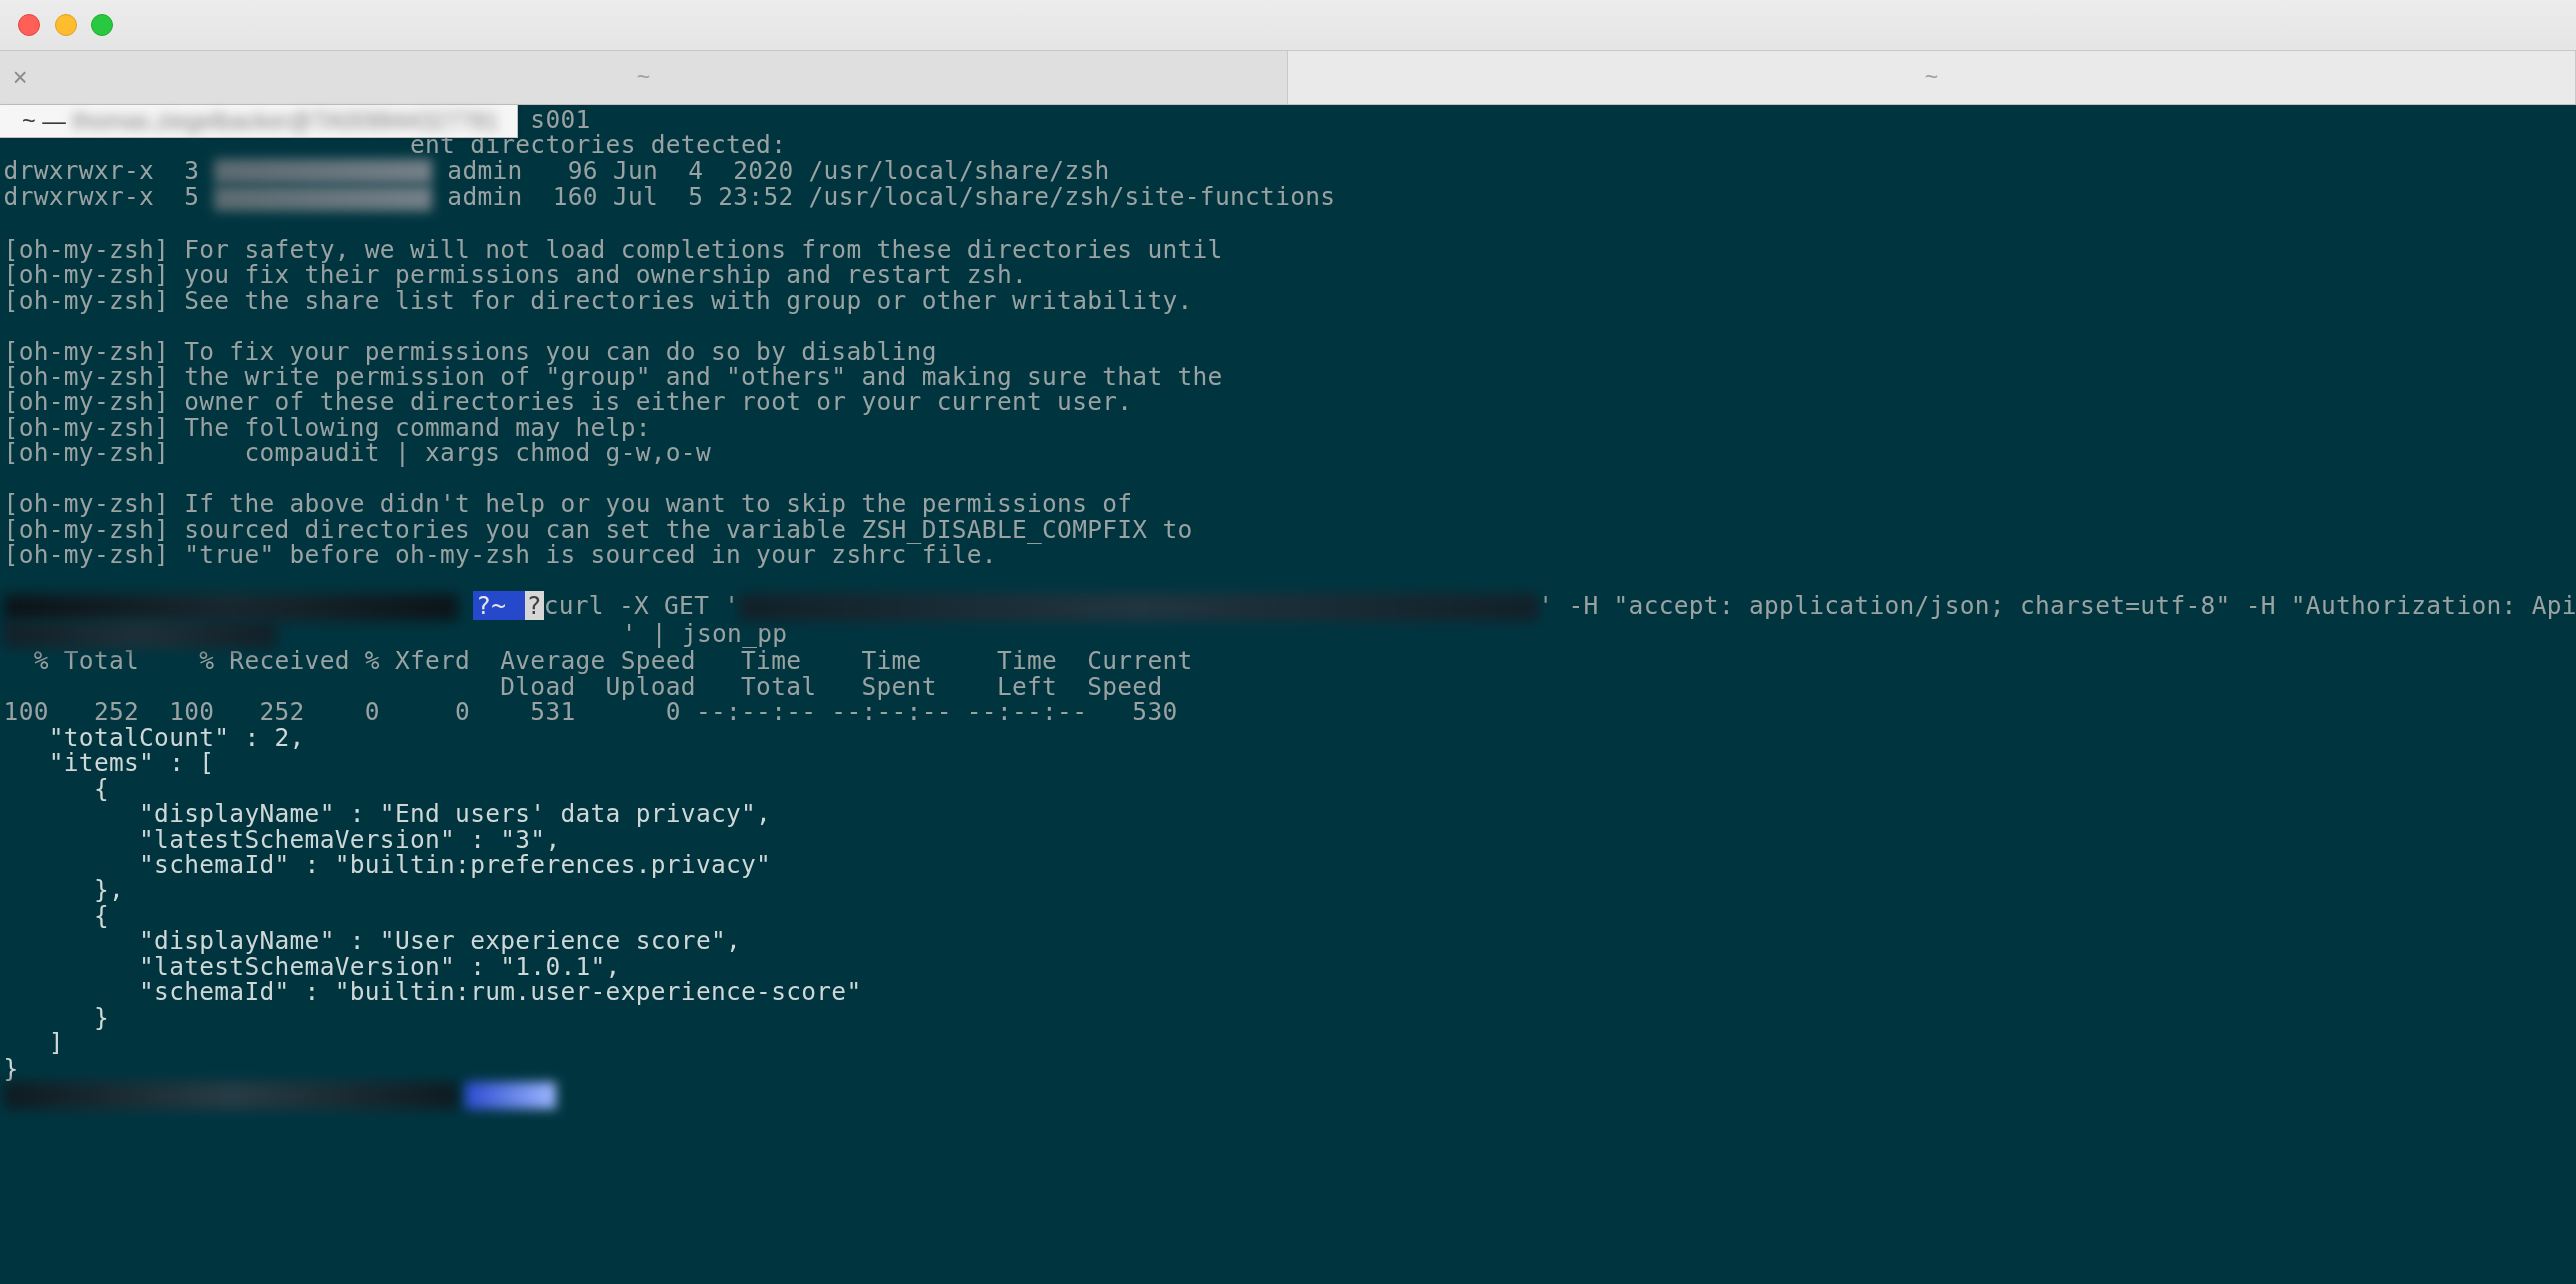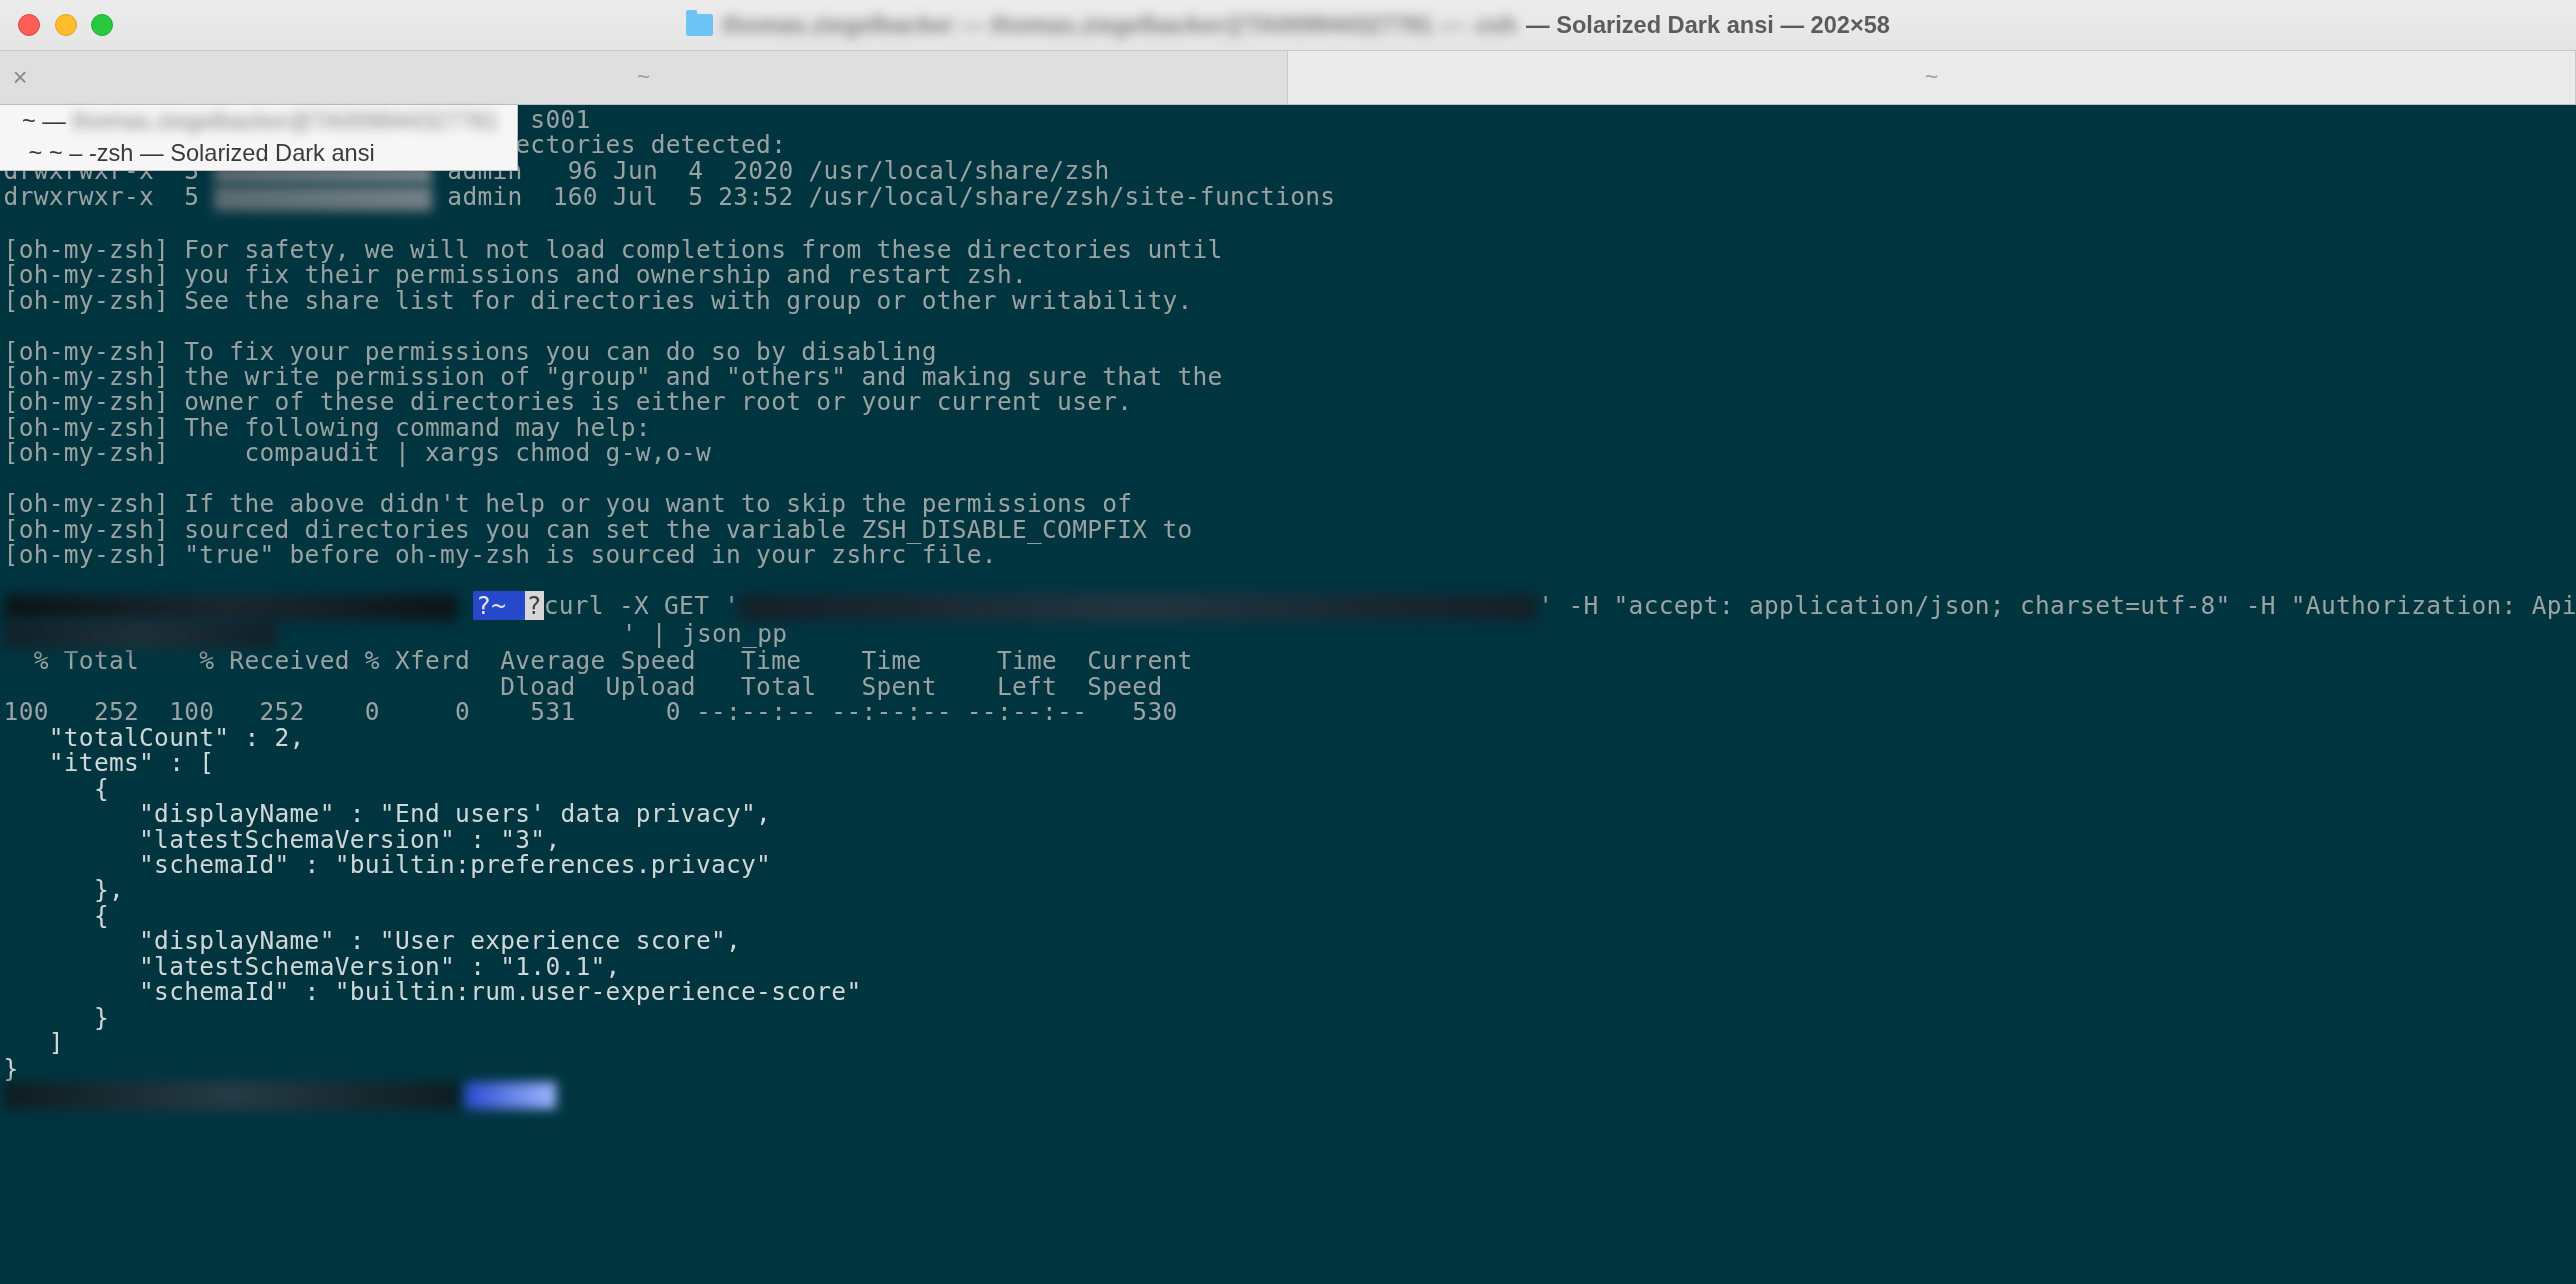--- a/index.html
+++ b/index.html
@@ -199,44 +199,36 @@
   </style>
 </head>
 <body>
 
 <div class="titlebar">
   <div class="traffic-lights">
     <div class="traffic-btn close-btn"></div>
     <div class="traffic-btn min-btn"></div>
     <div class="traffic-btn max-btn"></div>
   </div>
-  <div class="title-area">
-    <span class="folder-icon"></span>
-    <span class="title-blur">thomas.ziegelbacker — thomas.ziegelbacker@TA009944327781 — -zsh</span>
-    <span> — Solarized Dark ansi — 202×58</span>
-  </div>
 </div>
 
 <div class="tabs-row">
   <div class="tab active">
     <span class="tab-close">×</span>
     <span class="tilde-grey">~</span>
   </div>
   <div class="tab">
     <span class="tilde-grey">~</span>
   </div>
 </div>
 
 <div class="menu-overlay">
   <div class="menu-item">
     <span>~ — </span>
     <span class="blurred">thomas.ziegelbacker@TA009944327781</span>
-  </div>
-  <div class="menu-item">
-    <span> ~ ~ – -zsh — Solarized Dark ansi</span>
   </div>
 </div>
 
 <div class="terminal"><div class="pre-block"><span>L                                  <span>s001</span></span>
 <span>                           <span>ent directories detected:</span></span>
 <span><span>drwxrwxr-x  3 </span><span class="blur-inline" style="width:218px">xxxxxxxxxxxxxxxx</span><span> admin   96 Jun  4  2020 /usr/local/share/zsh</span></span>
 <span><span>drwxrwxr-x  5 </span><span class="blur-inline" style="width:218px">xxxxxxxxxxxxxxxx</span><span> admin  160 Jul  5 23:52 /usr/local/share/zsh/site-functions</span></span>
 
 <span>[oh-my-zsh] For safety, we will not load completions from these directories until</span>
 <span>[oh-my-zsh] you fix their permissions and ownership and restart zsh.</span>

